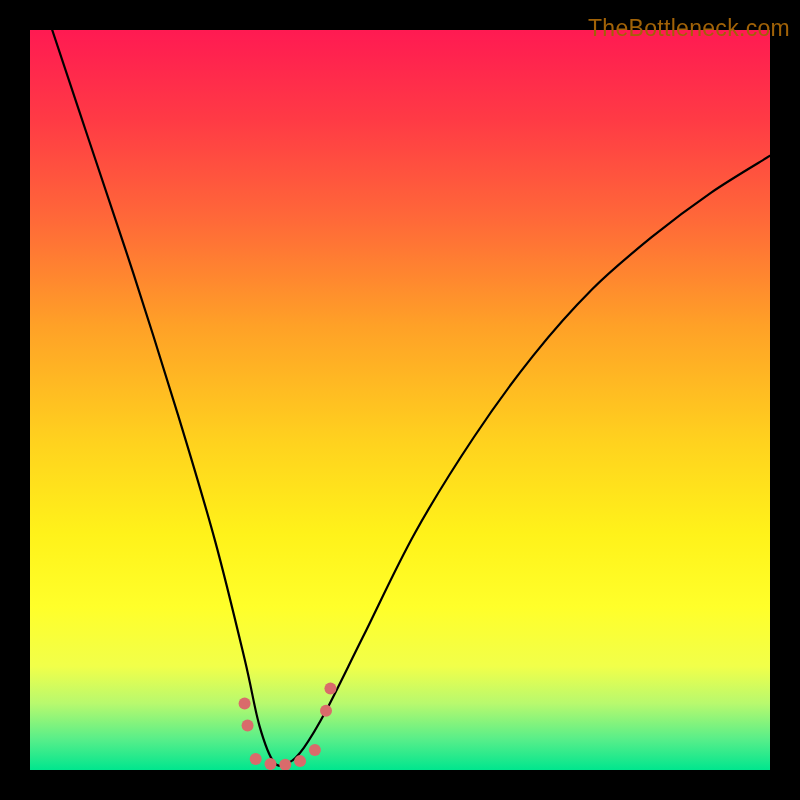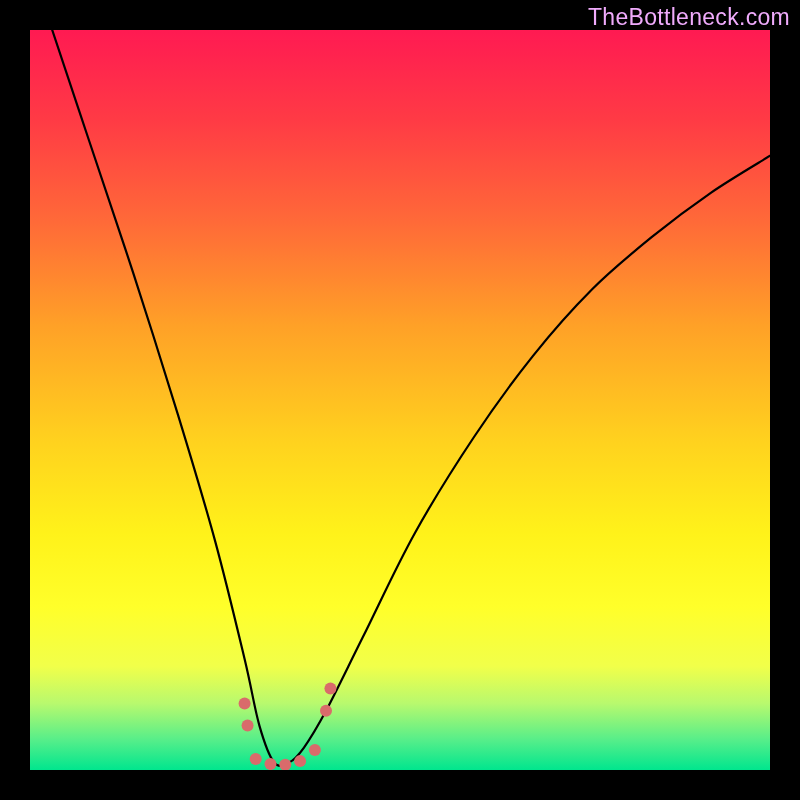--- a/index.html
+++ b/index.html
@@ -25,23 +25,23 @@
       #ffd31e 56%,
       #fff21a 68%,
       #ffff2a 78%,
       #f1ff4a 86%,
       #b8f96e 91%,
       #55ee8a 96%,
       #00e68e 100%);
   }
   .watermark {
     position: absolute;
-    top: 4px;
+    top: 15px;
     right: 10px;
-    color: #f0abfc;
+    color: #a16207;
     font-size: 23px;
     font-weight: 500;
     letter-spacing: 0.3px;
     z-index: 5;
   }
   svg.curve {
     position: absolute;
     left: 0; top: 0;
     width: 740px;
     height: 740px;

